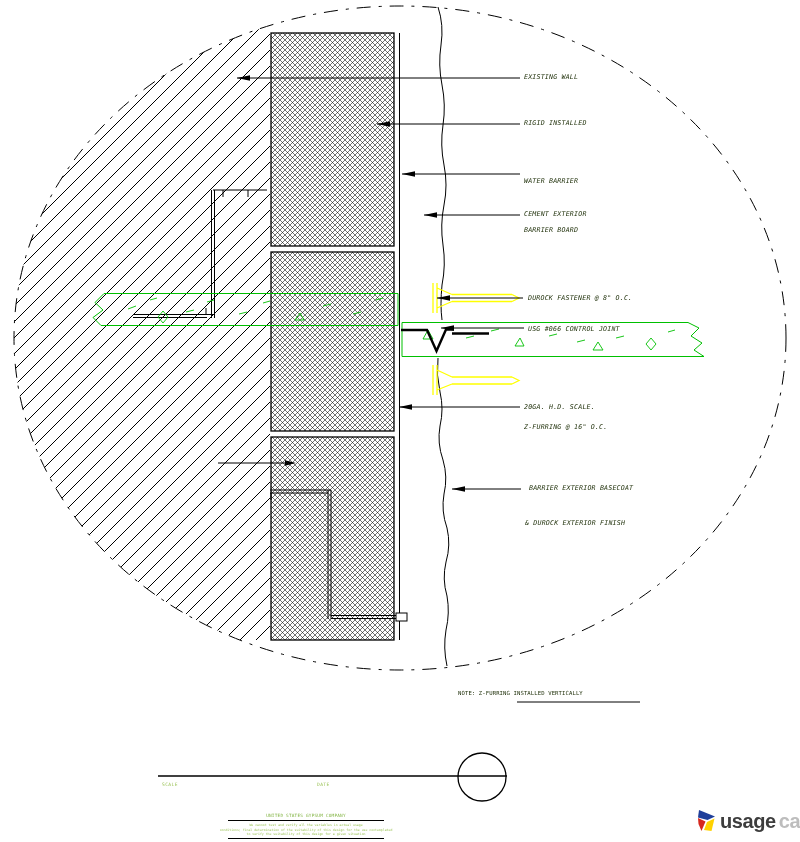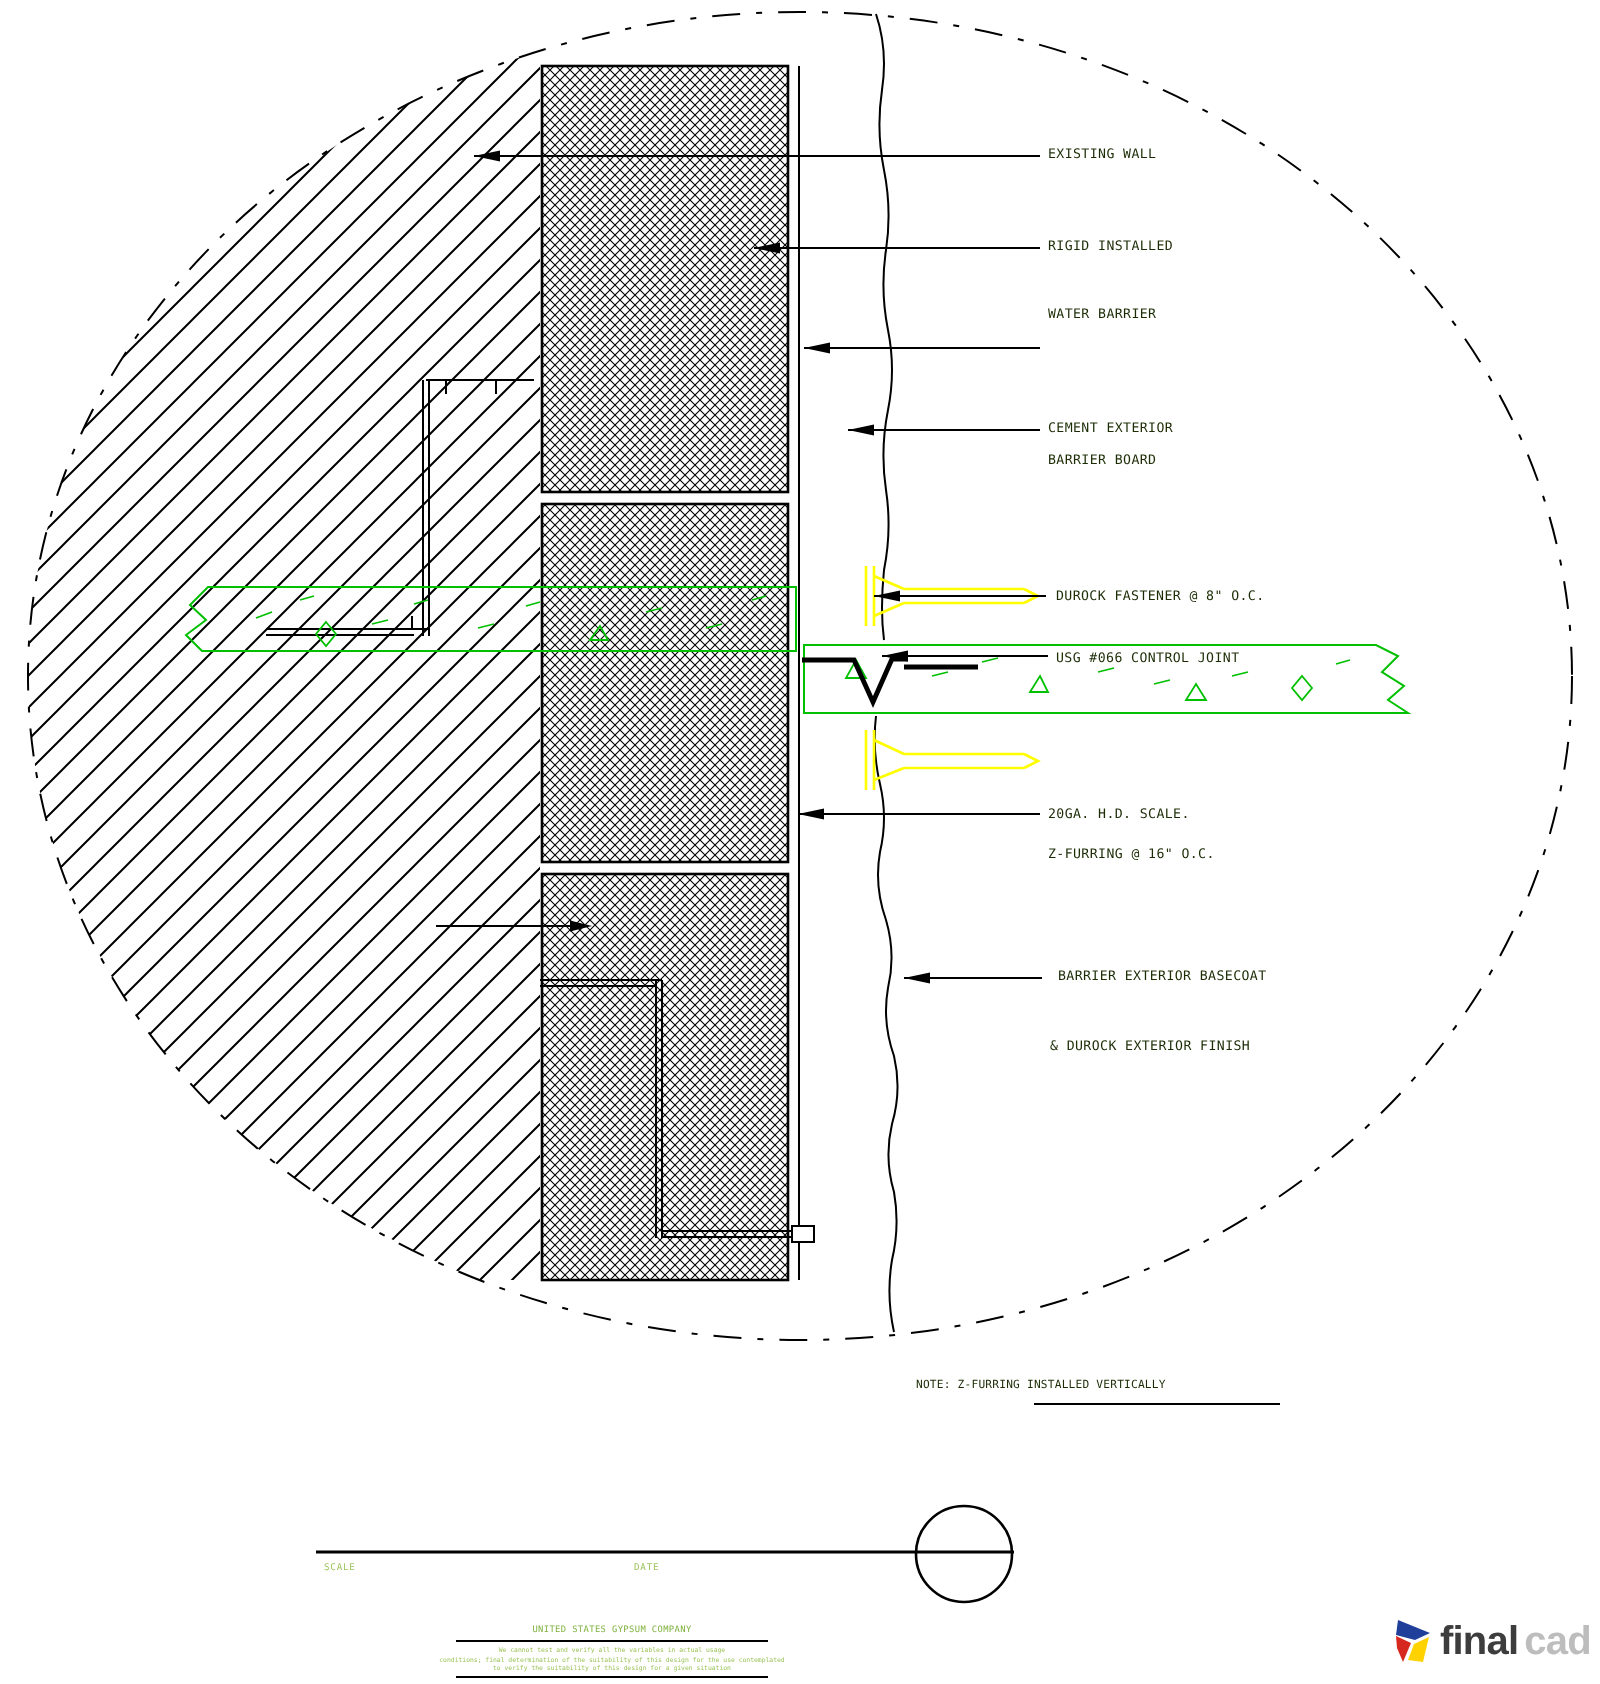--- a/index.html
+++ b/index.html
@@ -1,19 +1,19 @@
 <!DOCTYPE html>
 <html><head>
 <meta charset="utf-8">
 <style>
   html,body{margin:0;padding:0;background:#fff;}
   body{width:800px;height:842px;position:relative;font-family:"DejaVu Sans Mono",monospace;}
   .sheet{position:absolute;inset:0;overflow:hidden;background:#fff;}
   svg.canvas{position:absolute;left:0;top:0;}
-  .anno{position:absolute;font-size:6.6px;line-height:7px;letter-spacing:.2px;color:#1c2d06;white-space:pre;}
+  .anno{position:absolute;font-size:6.6px;line-height:7px;letter-spacing:.2px;color:#1c2d06;white-space:pre;font-style:italic;}
   .note{position:absolute;font-size:5.6px;line-height:6px;letter-spacing:.1px;color:#1c2d06;white-space:pre;}
   .tb{position:absolute;font-size:4.6px;line-height:5px;letter-spacing:.4px;color:#9dc45a;}
   .disc-h{position:absolute;left:226px;top:813px;width:160px;text-align:center;font-size:4.4px;line-height:5px;letter-spacing:.2px;color:#7fb23e;}
   .disc-b{position:absolute;left:206px;top:823px;width:200px;text-align:center;font-size:3.2px;line-height:4.6px;color:#9dc45a;}
   .rule{position:absolute;height:1px;background:#000;}
   .logo{position:absolute;left:697px;top:809px;display:flex;align-items:center;gap:3px;font-family:"Liberation Sans",sans-serif;font-size:20px;font-weight:bold;letter-spacing:-.4px;}
   .logo .dark{color:#3d3d3d;}
   .logo .light{color:#bdbdbd;}
 </style>
 </head>
@@ -117,21 +117,21 @@
     </g>
 
     <path d="M517,702 H640" stroke="#000" stroke-width="1"></path>
 
     <path d="M158,776 H507" stroke="#000" stroke-width="1.4"></path>
     <circle cx="482" cy="777" r="24" fill="none" stroke="#000" stroke-width="1.3"></circle>
   </svg>
 
   <div class="anno" style="left:524px;top:74px">EXISTING WALL</div>
   <div class="anno" style="left:524px;top:120px">RIGID INSTALLED</div>
-  <div class="anno" style="left:524px;top:154px">WATER BARRIER</div>
+  <div class="anno" style="left:524px;top:178px">WATER BARRIER</div>
   <div class="anno" style="left:524px;top:211px">CEMENT EXTERIOR</div>
   <div class="anno" style="left:524px;top:227px">BARRIER BOARD</div>
   <div class="anno" style="left:528px;top:295px">DUROCK FASTENER @ 8" O.C.</div>
   <div class="anno" style="left:528px;top:326px">USG #066 CONTROL JOINT</div>
   <div class="anno" style="left:524px;top:404px">20GA. H.D. SCALE.</div>
   <div class="anno" style="left:524px;top:424px">Z-FURRING @ 16" O.C.</div>
   <div class="anno" style="left:529px;top:485px">BARRIER EXTERIOR BASECOAT</div>
   <div class="anno" style="left:525px;top:520px">&amp; DUROCK EXTERIOR FINISH</div>
 
   <div class="note" style="left:458px;top:690px">NOTE: Z-FURRING INSTALLED VERTICALLY</div>
@@ -147,17 +147,17 @@
     <div>to verify the suitability of this design for a given situation</div>
   </div>
   <div class="rule" style="left:228px;top:838px;width:156px"></div>
 
   <div class="logo">
     <svg width="20" height="24" viewBox="0 0 20 24">
       <path d="M2,1 L18,7.5 L10.5,11 L1,8.5 Z" fill="#203f9a"></path>
       <path d="M1,9 L8.5,12.5 L4.5,22 L1.5,15 Z" fill="#d6281e"></path>
       <path d="M10,13 L17.5,9.5 L14.5,22 L7,21 Z" fill="#ffd200"></path>
     </svg>
-    <span class="dark">final</span>
+    <span class="dark">usage</span>
       <span class="light">cad</span>
   </div>
 
 </div>
 
 </body></html>

